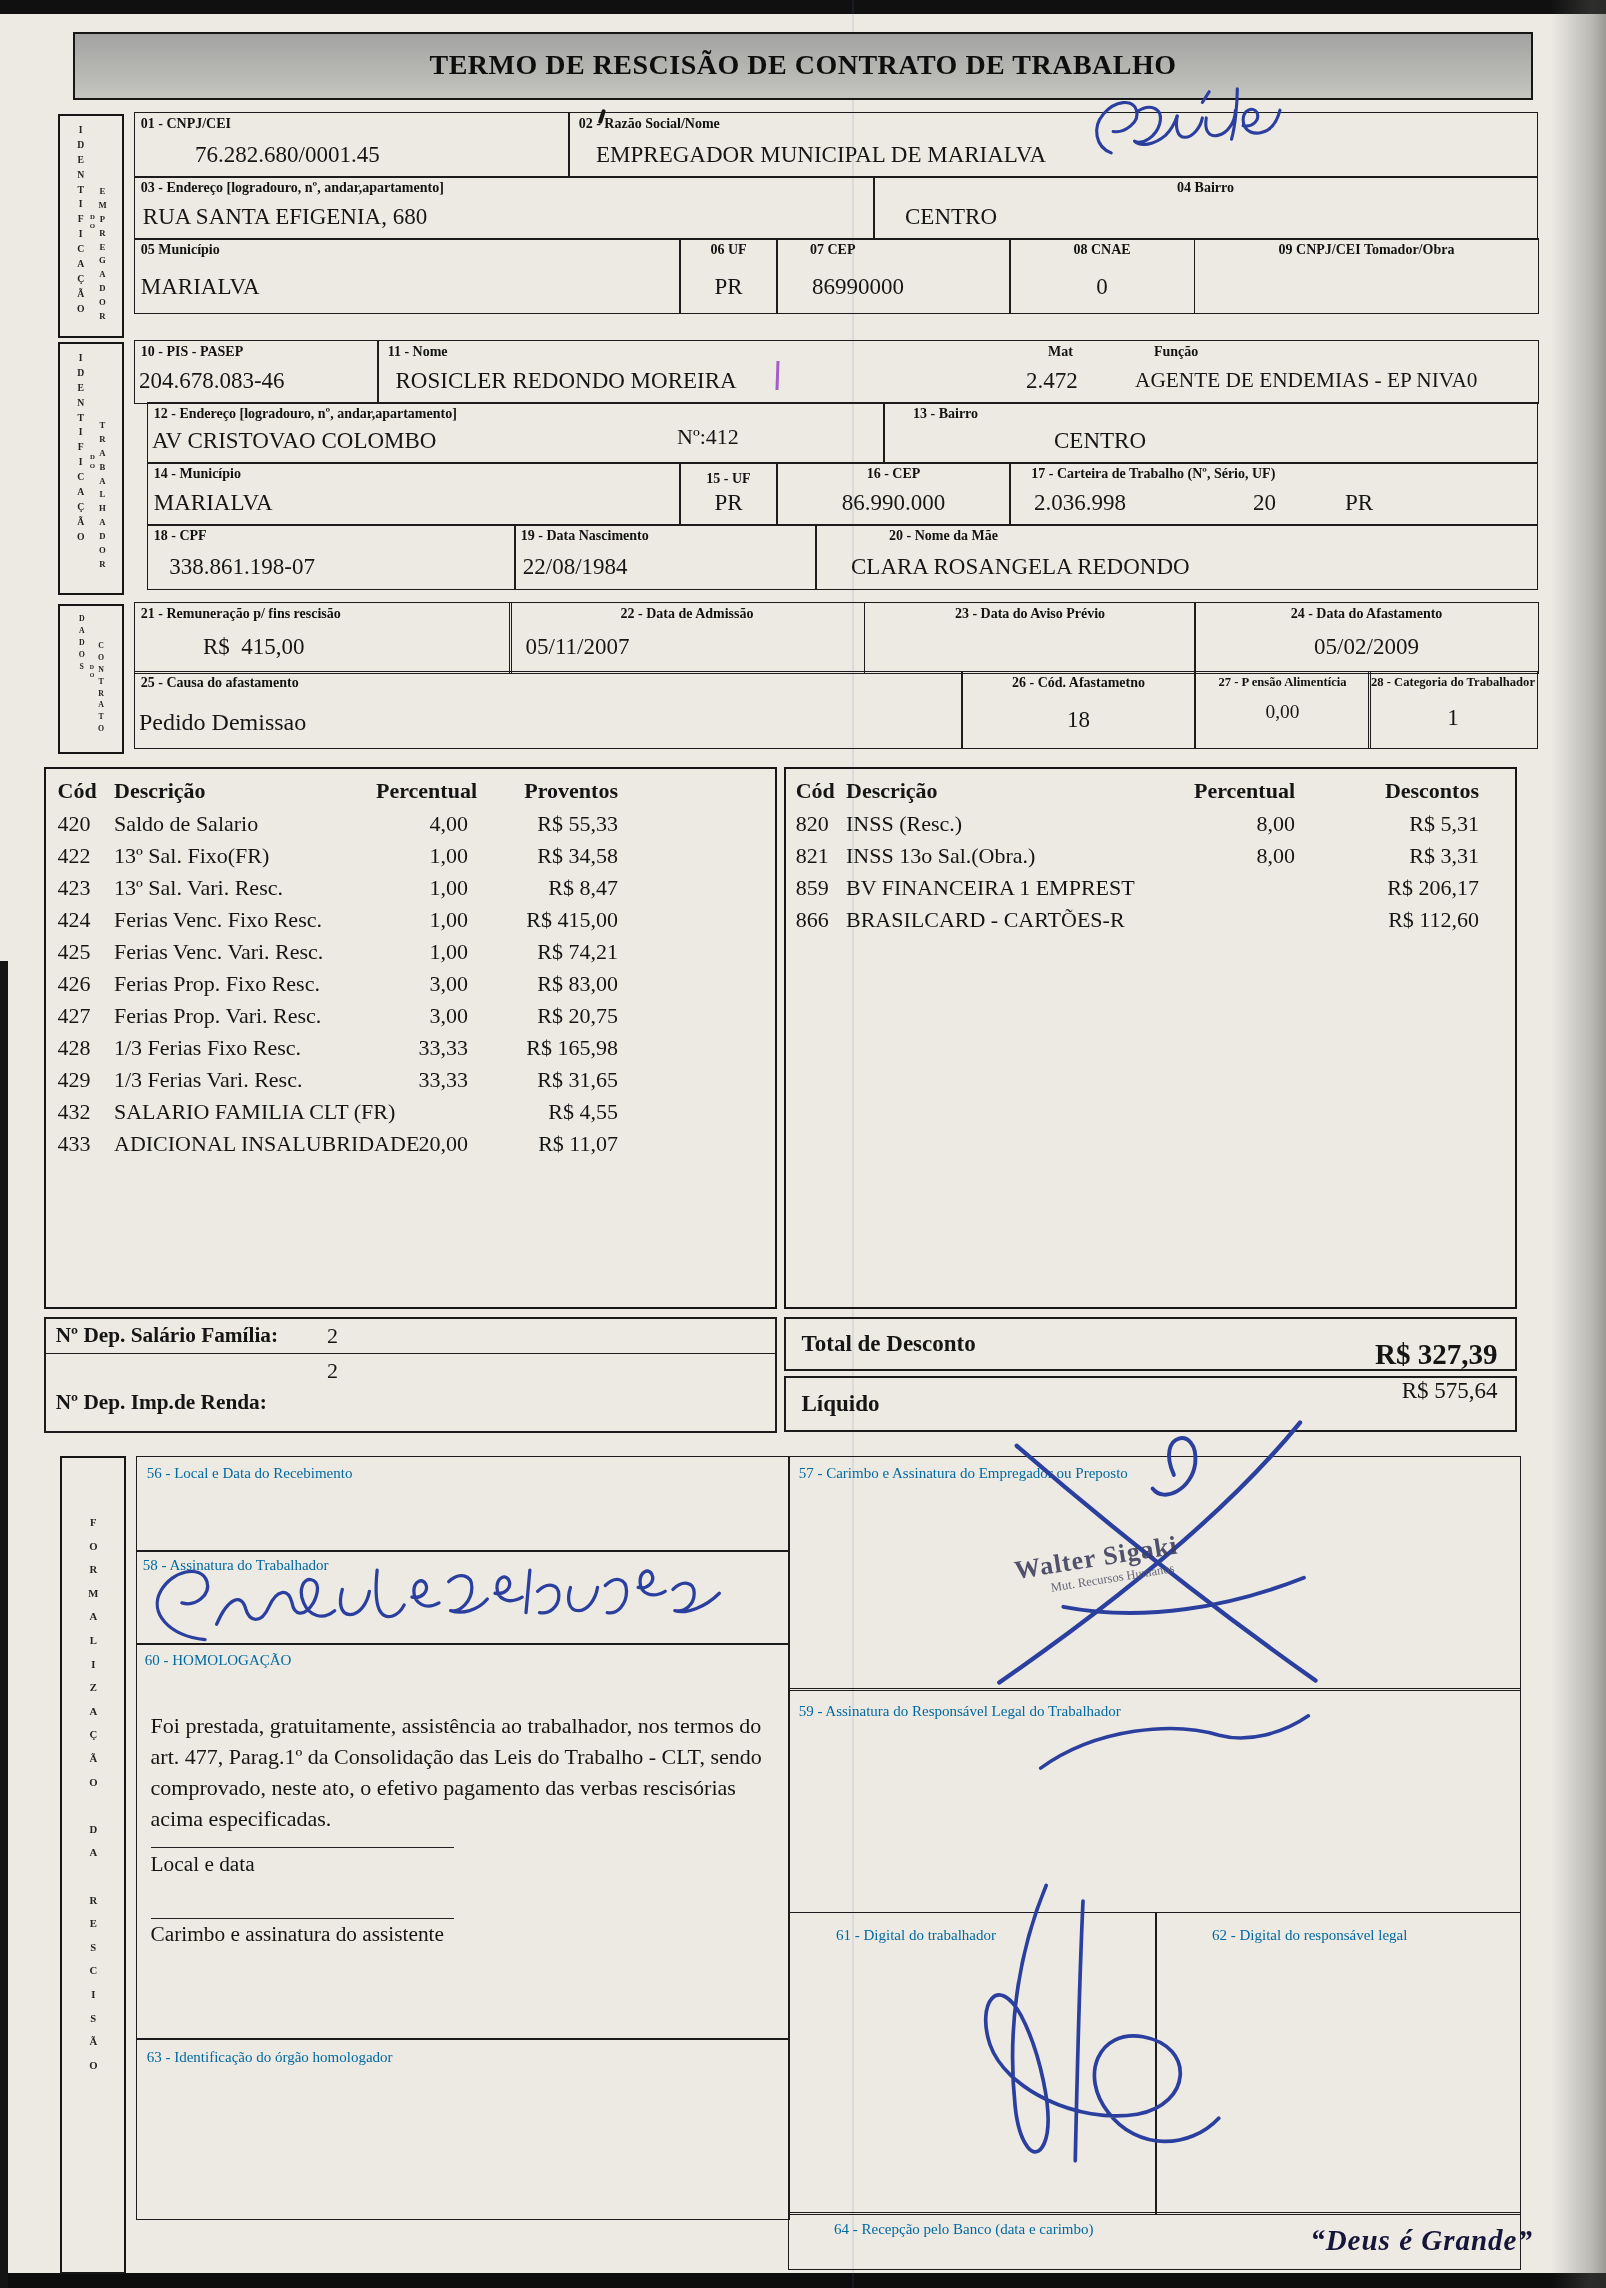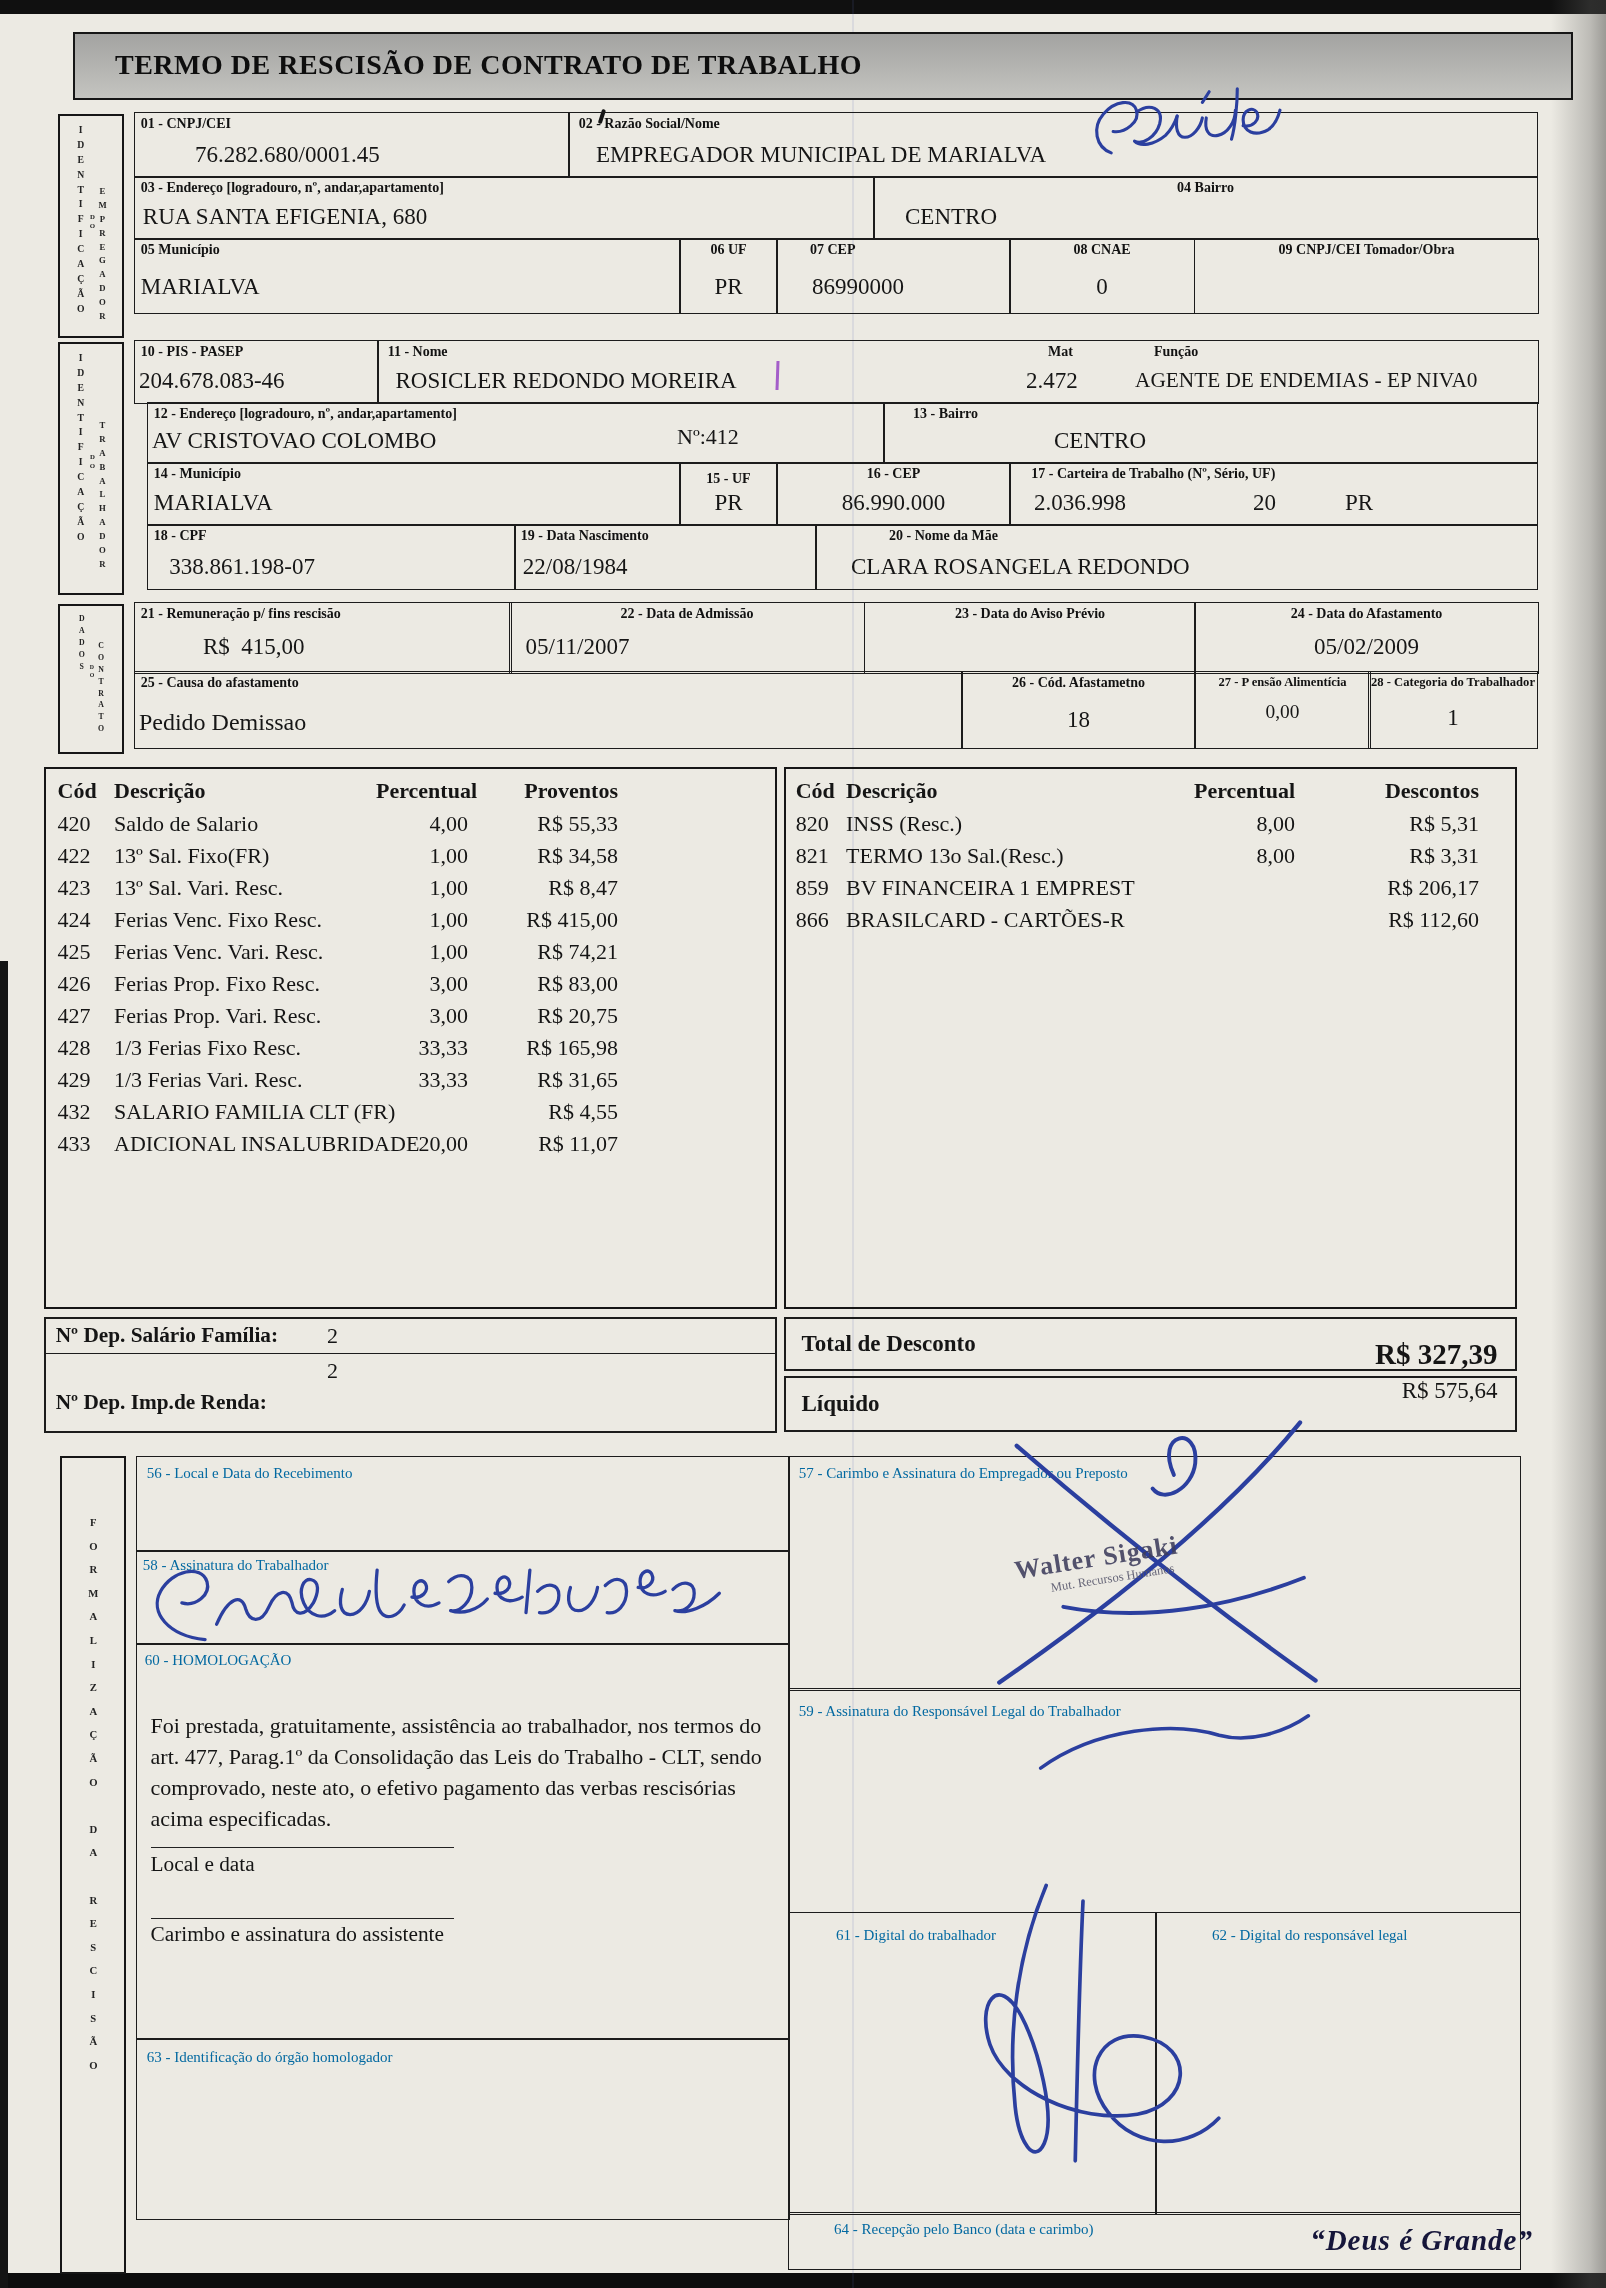--- a/index.html
+++ b/index.html
@@ -39,21 +39,21 @@
 
 <div class="abs" style="left:0;top:0;width:1607px;height:13.6px;background:#101010;"></div>
 <div class="abs" style="left:0;top:2273px;width:1607px;height:15.5px;background:#0d0d0d;"></div>
 <div class="abs" style="left:0;top:961px;width:7.8px;height:1327px;background:#141414;"></div>
 <div class="abs" style="left:1551px;top:0;width:56px;height:2288px;background:linear-gradient(to right, rgba(120,120,118,0) 0%, rgba(100,100,98,0.35) 70%, rgba(70,70,68,0.5) 100%);"></div>
 <div class="abs" style="left:852px;top:0;width:1.9px;height:2288px;background:rgba(90,110,180,0.12);"></div>
 <div class="abs" style="left:600px;top:109px;width:3.9px;height:14.6px;background:#151515;transform:rotate(18deg);border-radius:1.9px;"></div>
 <div class="abs" style="left:706px;top:87px;width:3.9px;height:10.7px;background:#151515;transform:rotate(32deg);border-radius:1.9px;"></div>
 <div class="abs" style="left:776px;top:361px;width:2.9px;height:29px;background:#8c2fc0;opacity:.75;transform:rotate(2deg);"></div>
 
-<div class="abs" style="left:73px;top:32px;width:1456px;height:64px;border:2.9px solid #161616;background:linear-gradient(180deg,#a3a3a1,#c4c4c0);padding-left:40px;">
+<div class="abs" style="left:73px;top:32px;width:1456px;height:64px;border:2.9px solid #161616;background:linear-gradient(180deg,#a3a3a1,#c4c4c0);text-align:center;">
   <div style="font-weight:bold;font-size:28px;line-height:62px;letter-spacing:0.5px;color:#0e0e0e;">TERMO DE RESCISÃO DE CONTRATO DE TRABALHO</div>
 </div>
 
 <div class="vside" style="left:58px;top:114px;width:62px;height:212px;padding-top:7.8px;">
   <span class="vtext" style="font-size:9.7px;letter-spacing:3.9px;">IDENTIFICAÇÃO</span>
   <span class="vtext" style="font-size:6.8px;letter-spacing:1.9px;margin-top:89px;">DO</span>
   <span class="vtext" style="font-size:8.7px;letter-spacing:3.9px;margin-top:62px;">EMPREGADOR</span>
 </div>
 
 <div class="bx" style="left:134px;top:112px;width:434px;height:64px;">
@@ -294,21 +294,21 @@
   </div>
   <div class="trow">
       <span class="tc-cod">820</span>
       <span class="tc-desc">INSS (Resc.)</span>
       <span class="tc-pct">8,00</span>
       <span class="tc-val">R$ 5,31</span>
       <span class="tc-sp"></span>
     </div>
   <div class="trow">
       <span class="tc-cod">821</span>
-      <span class="tc-desc">TERMO 13o Sal.(Resc.)</span>
+      <span class="tc-desc">INSS 13o Sal.(Obra.)</span>
       <span class="tc-pct">8,00</span>
       <span class="tc-val">R$ 3,31</span>
       <span class="tc-sp"></span>
     </div>
   <div class="trow">
       <span class="tc-cod">859</span>
       <span class="tc-desc">BV FINANCEIRA 1 EMPREST</span>
       <span class="tc-pct"></span>
       <span class="tc-val">R$ 206,17</span>
       <span class="tc-sp"></span>

